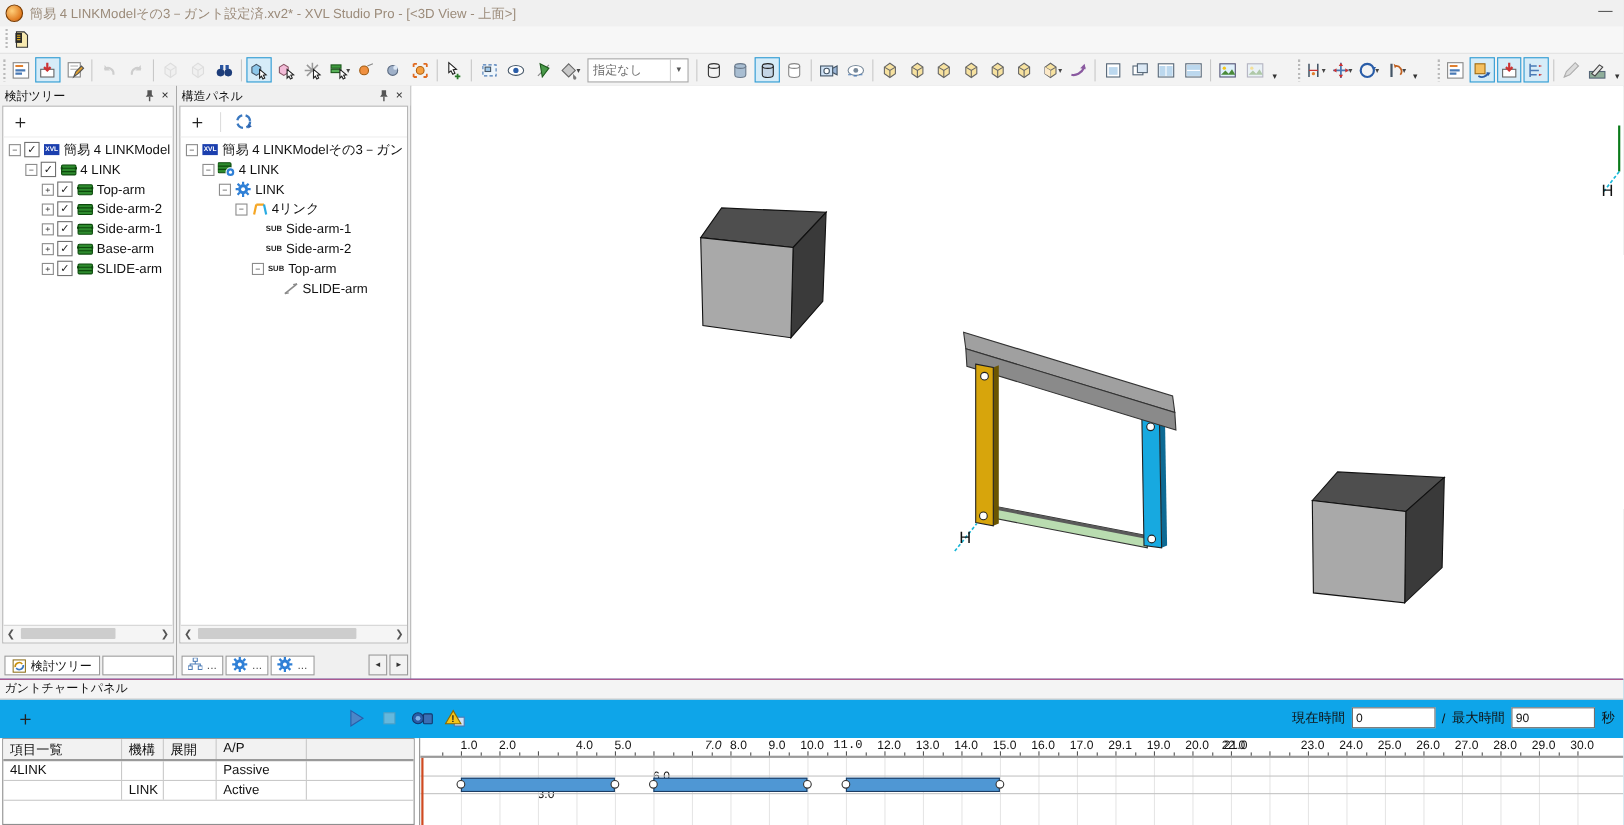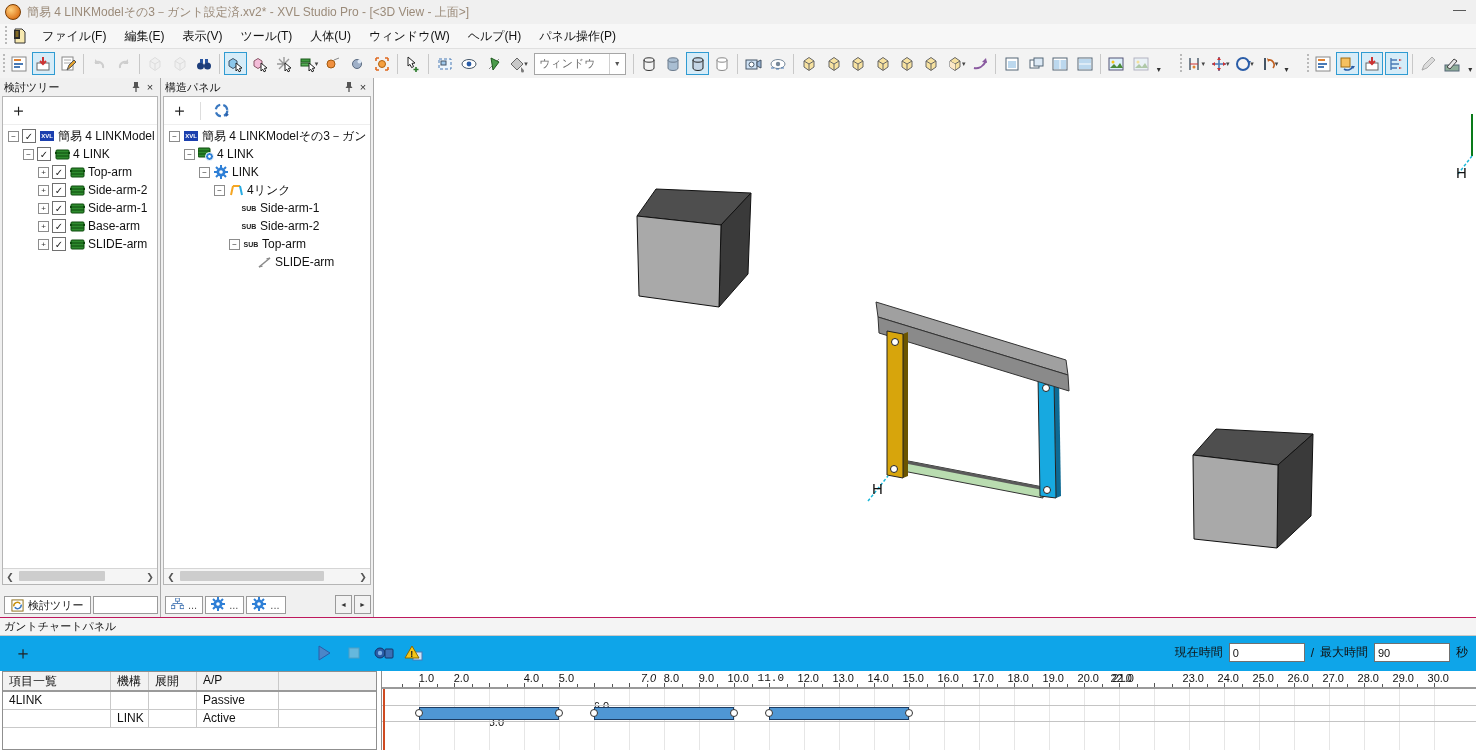--- a/index.html
+++ b/index.html
@@ -100,30 +100,20 @@
     <span class="win-min">—</span>
   </div>
 
   <div class="menubar">
     <span class="grip"></span>
     <svg class="doc-icon" viewBox="0 0 14 16">
       <path d="M2 1h7l3 3v11H2z" fill="#f7e9b0" stroke="#333"></path>
       <rect x="1" y="2" width="6" height="9" fill="#2a2a2a"></rect>
       <path d="M2.5 4h3M2.5 6h3M2.5 8h3" stroke="#d8a820"></path>
     </svg>
-    <div id="menu-items" style="display:flex;">
-        <div class="menu-item">ファイル(F)</div>
-        <div class="menu-item">編集(E)</div>
-        <div class="menu-item">表示(V)</div>
-        <div class="menu-item">ツール(T)</div>
-        <div class="menu-item">人体(U)</div>
-        <div class="menu-item">ウィンドウ(W)</div>
-        <div class="menu-item">ヘルプ(H)</div>
-        <div class="menu-item">パネル操作(P)</div>
-      </div>
   </div>
 
   <div class="toolbar" id="main-toolbar">
       <span class="grip"></span>
       <span class="tb-item">
         <svg width="18" height="18" viewBox="0 0 18 18">
           <rect x="2" y="2" width="14" height="14" fill="#fff" stroke="#888"></rect>
           <path d="M4 5h7" stroke="#e08030" stroke-width="2"></path>
           <path d="M4 9h9M4 12h6" stroke="#4a7ab5" stroke-width="2"></path>
         </svg>
@@ -246,21 +236,21 @@
         </svg>
       </span>
       <span class="tb-item">
         <svg width="18" height="18" viewBox="0 0 18 18">
           <path d="M9 3l6 6-6 6-6-6z" fill="#c8c8c8" stroke="#666"></path>
           <path d="M13 12c1.5 2 3 2.5 3 4a1.5 1.5 0 0 1-3 0z" fill="#7a7a7a"></path>
         </svg>
         <span class="tb-dd">▾</span>
       </span>
       <span class="combo">
-        <span class="val">ウィンドウ</span>
+        <span class="val">指定なし</span>
         <span class="btn">▼</span>
       </span>
       <span class="tb-sep"></span>
       <span class="tb-item">
         <svg width="18" height="18" viewBox="0 0 18 18">
           <path d="M4 5v8c0 1.5 2.2 2.5 5 2.5s5-1 5-2.5V5" fill="none" stroke="#333"></path>
           <ellipse cx="9" cy="5" rx="5" ry="2.2" fill="none" stroke="#333"></ellipse>
         </svg>
       </span>
       <span class="tb-item">
@@ -910,21 +900,21 @@
             <span class="tick" style="left: 474.5px; height: 3px;"></span>
             <span class="ruler-label" style="left: 512px;">15.0</span>
             <span class="tick" style="left: 527px; height: 4px;"></span>
             <span class="tick" style="left: 509.5px; height: 3px;"></span>
             <span class="ruler-label" style="left: 547px;">16.0</span>
             <span class="tick" style="left: 562px; height: 4px;"></span>
             <span class="tick" style="left: 544.5px; height: 3px;"></span>
             <span class="ruler-label" style="left: 582px;">17.0</span>
             <span class="tick" style="left: 597px; height: 4px;"></span>
             <span class="tick" style="left: 579.5px; height: 3px;"></span>
-            <span class="ruler-label" style="left: 617px;">18.0</span>
+            <span class="ruler-label" style="left: 617px;">29.1</span>
             <span class="tick" style="left: 632px; height: 4px;"></span>
             <span class="tick" style="left: 614.5px; height: 3px;"></span>
             <span class="ruler-label" style="left: 652px;">19.0</span>
             <span class="tick" style="left: 667px; height: 4px;"></span>
             <span class="tick" style="left: 649.5px; height: 3px;"></span>
             <span class="ruler-label" style="left: 687px;">20.0</span>
             <span class="tick" style="left: 702px; height: 4px;"></span>
             <span class="tick" style="left: 684.5px; height: 3px;"></span>
             <span class="ruler-label" style="left: 722px;">21.0</span>
             <span class="tick" style="left: 737px; height: 4px;"></span>

